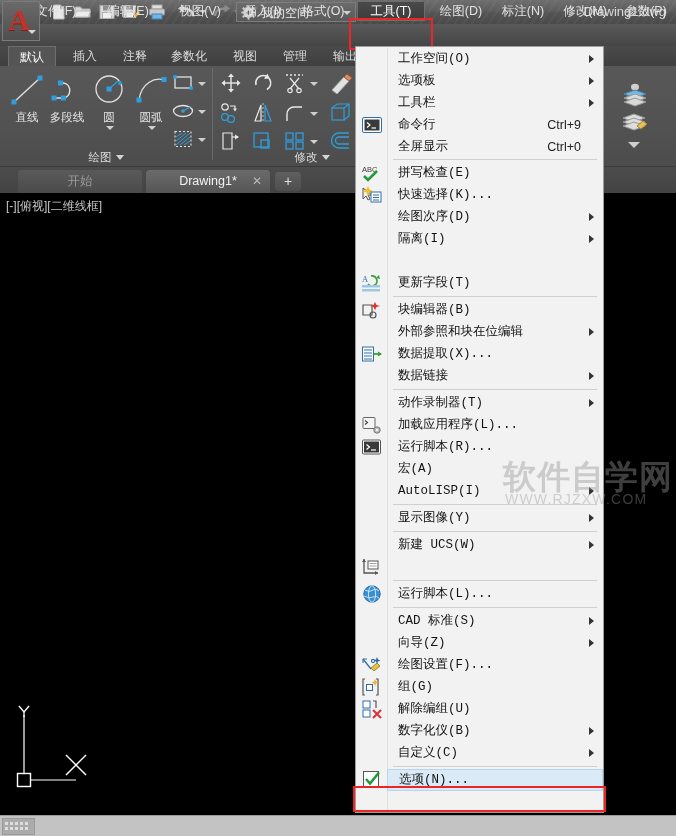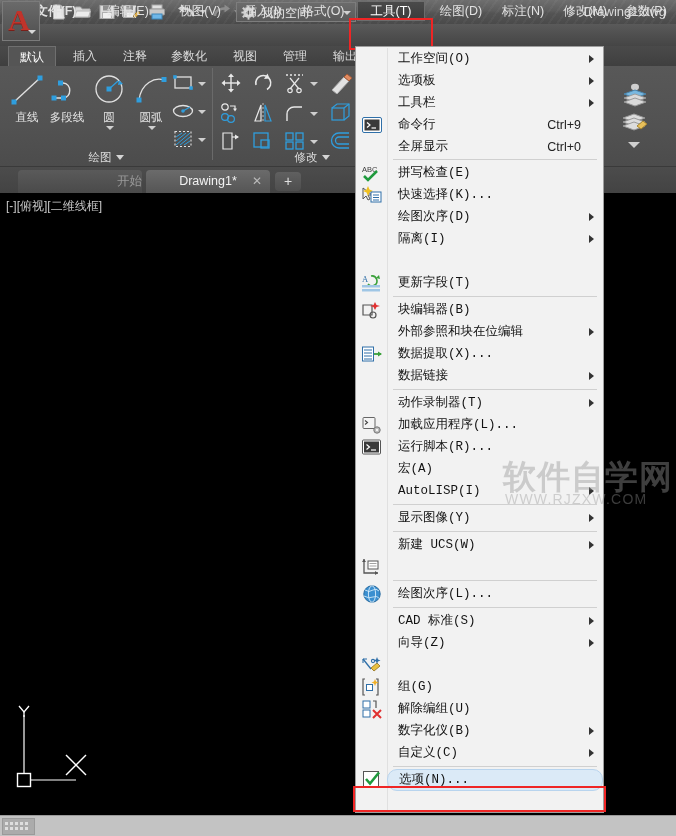--- a/index.html
+++ b/index.html
@@ -301,21 +301,21 @@
       <rect x="2" y="2.5" width="10" height="13" fill="#e2e2e2" stroke="#a2a2a2"></rect>
       <path d="M8 10 h4 l2 2 h-7 z" fill="#e8b85a" stroke="#a5842f"></path>
     </svg>
   </div>
   <div class="qcaret" style="left:414px;border-top-width:5px;border-left-width:5px;border-right-width:5px;"></div>
 </div>
 
 <div id="docname">Drawing1.dwg</div>
 
 <div id="menubar"></div>
-<div class="mbitem" style="left:28px;width:56px;font-weight:bold;">文件(F)</div>
+<div class="mbitem" style="left:28px;width:56px;">文件(F)</div>
 <div class="mbitem" style="left:100px;width:56px;">编辑(E)</div>
 <div class="mbitem" style="left:172px;width:56px;">视图(V)</div>
 <div class="mbitem" style="left:238px;width:50px;">插入(I)</div>
 <div class="mbitem" style="left:294px;width:58px;">格式(O)</div>
 <div class="mbitem active" style="left:357px;width:68px;">工具(T)</div>
 <div class="mbitem" style="left:432px;width:58px;">绘图(D)</div>
 <div class="mbitem" style="left:494px;width:58px;">标注(N)</div>
 <div class="mbitem" style="left:556px;width:58px;">修改(M)</div>
 <div class="mbitem" style="left:618px;width:56px;">参数(P)</div>
 <div id="hl-tools"></div>
@@ -567,21 +567,21 @@
           <path d="M3 16 l11 -4 l11 4 l-11 4z" fill="#dcdcdc" stroke="#9a9a9a"></path>
           <path d="M17 16 l6 -5 l4 3 l-6 5z" fill="#e8c05a" stroke="#a58430"></path>
         </svg>
       </span>
     </div>
     <div class="smcaret" style="left:22px;top:76px;border-left-width:6px;border-right-width:6px;border-top-width:6px;"></div>
   </div>
 </div>
 
 <div id="filetabs">
-  <div class="ftab start" style="left:18px;width:124px;text-align:right;">
+  <div class="ftab start" style="left:18px;width:124px;">
     <span>开始</span>
   </div>
   <div class="ftab cur" style="left:146px;width:124px;">
     <span>Drawing1*</span>
     <span class="closex">✕</span>
   </div>
   <div id="ftplus">+</div>
 </div>
 
 <div id="canvas">
@@ -824,47 +824,50 @@
       <span class="mtext">显示图像(Y)</span>
       <span class="marrow"></span>
     </div>
   <div class="msep" style="top:484px;"></div>
   <div class="mi" style="top:487px;">
       <span class="mtext">新建 UCS(W)</span>
       <span class="marrow"></span>
     </div>
   <div class="msep" style="top:533px;"></div>
   <div class="mi" style="top:536px;">
-      <span class="mtext">绘图次序(L)...</span>
+      <span class="mtext">运行脚本(L)...</span>
     </div>
   <div class="msep" style="top:560px;"></div>
   <div class="mi" style="top:563px;">
       <span class="mtext">CAD 标准(S)</span>
       <span class="marrow"></span>
     </div>
   <div class="mi" style="top:585px;">
       <span class="mtext">向导(Z)</span>
       <span class="marrow"></span>
     </div>
+  <div class="mi" style="top:607px;">
+      <span class="mtext">绘图设置(F)...</span>
+    </div>
   <div class="mi" style="top:629px;">
       <span class="mtext">组(G)</span>
     </div>
   <div class="mi" style="top:651px;">
       <span class="mtext">解除编组(U)</span>
     </div>
   <div class="mi" style="top:695px;">
       <span class="mtext">自定义(C)</span>
       <span class="marrow"></span>
     </div>
   <div class="mi" style="top:673px;">
       <span class="mtext">数字化仪(B)</span>
       <span class="marrow"></span>
     </div>
   <div class="msep" style="top:719px;"></div>
-  <div class="mi hl" style="top:722px;border-radius:10px;">
+  <div class="mi hl" style="top:722px;">
       <span class="mtext">选项(N)...</span>
     </div>
 </div>
 
 <div id="hl-options"></div>
 
 <div id="watermark">
   <div id="wm1">软件自学网</div>
   <div id="wm2">WWW.RJZXW.COM</div>
 </div>

